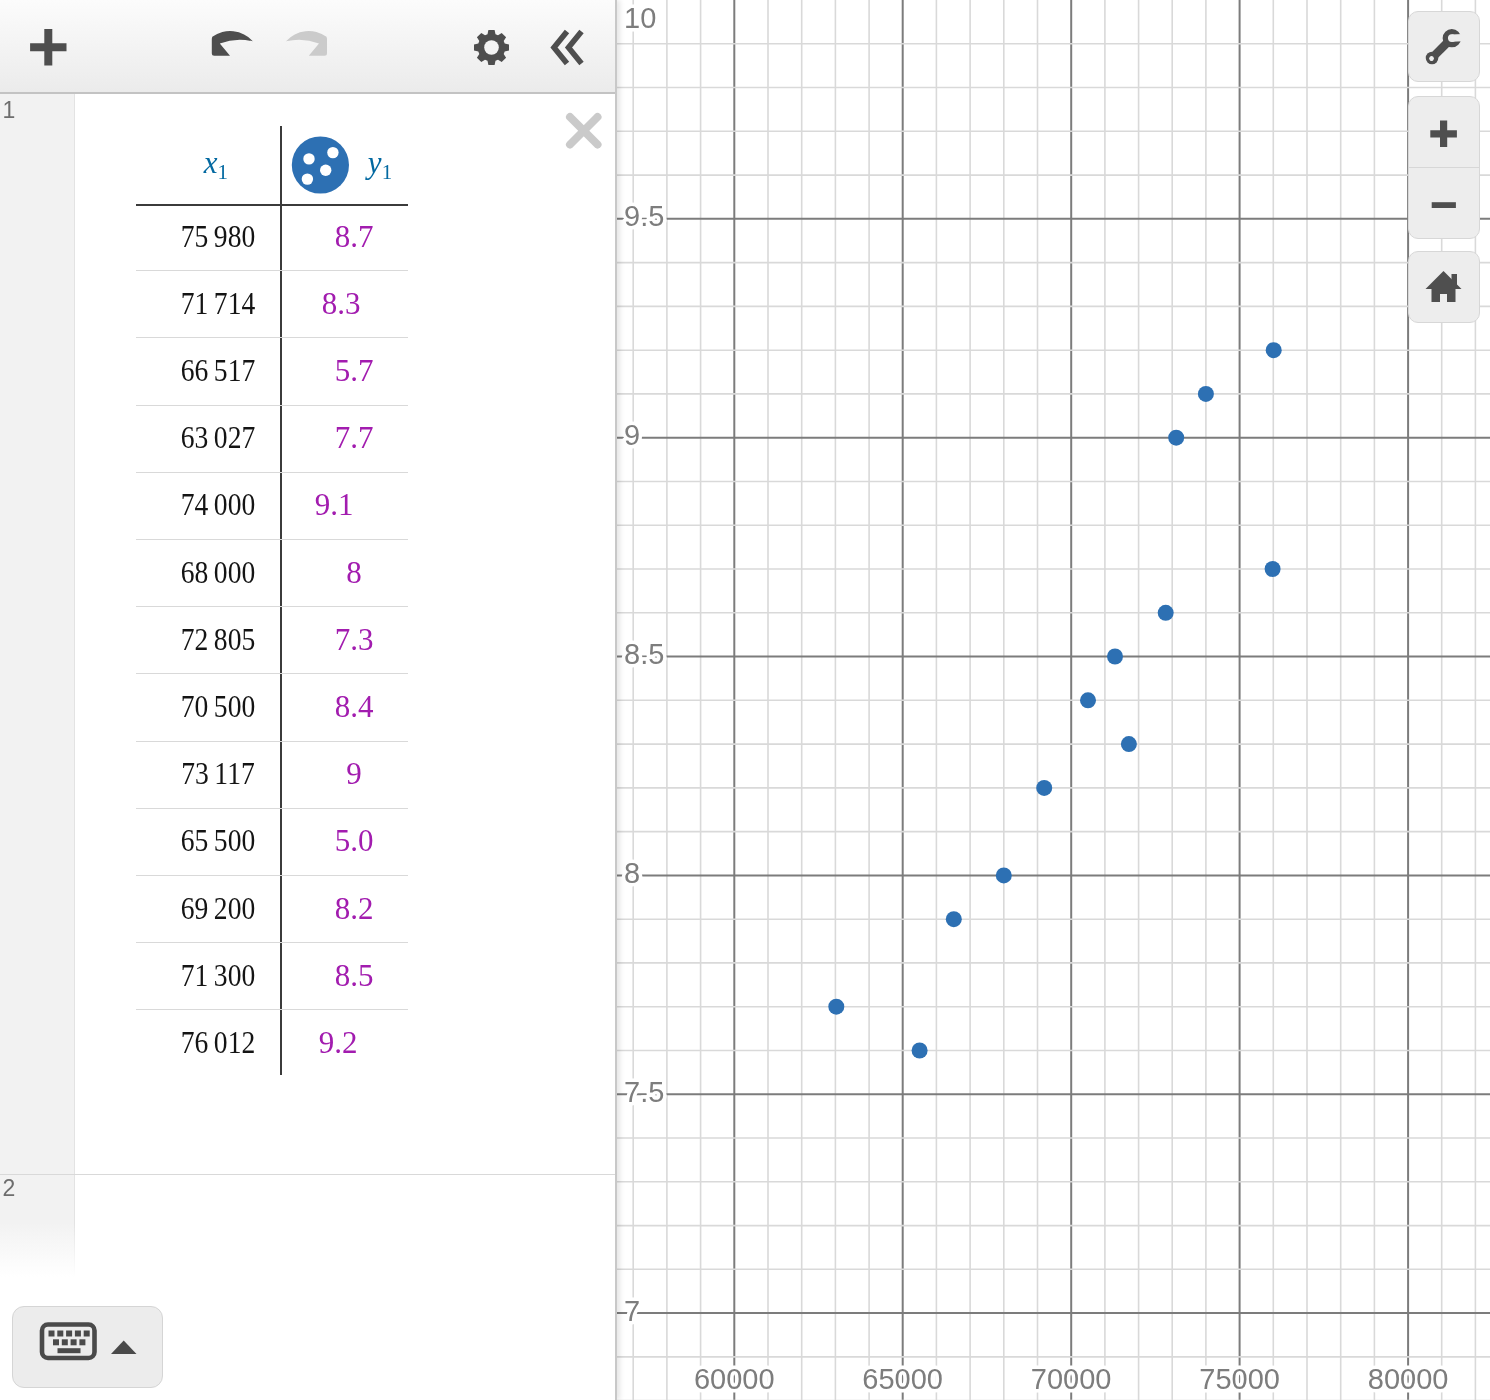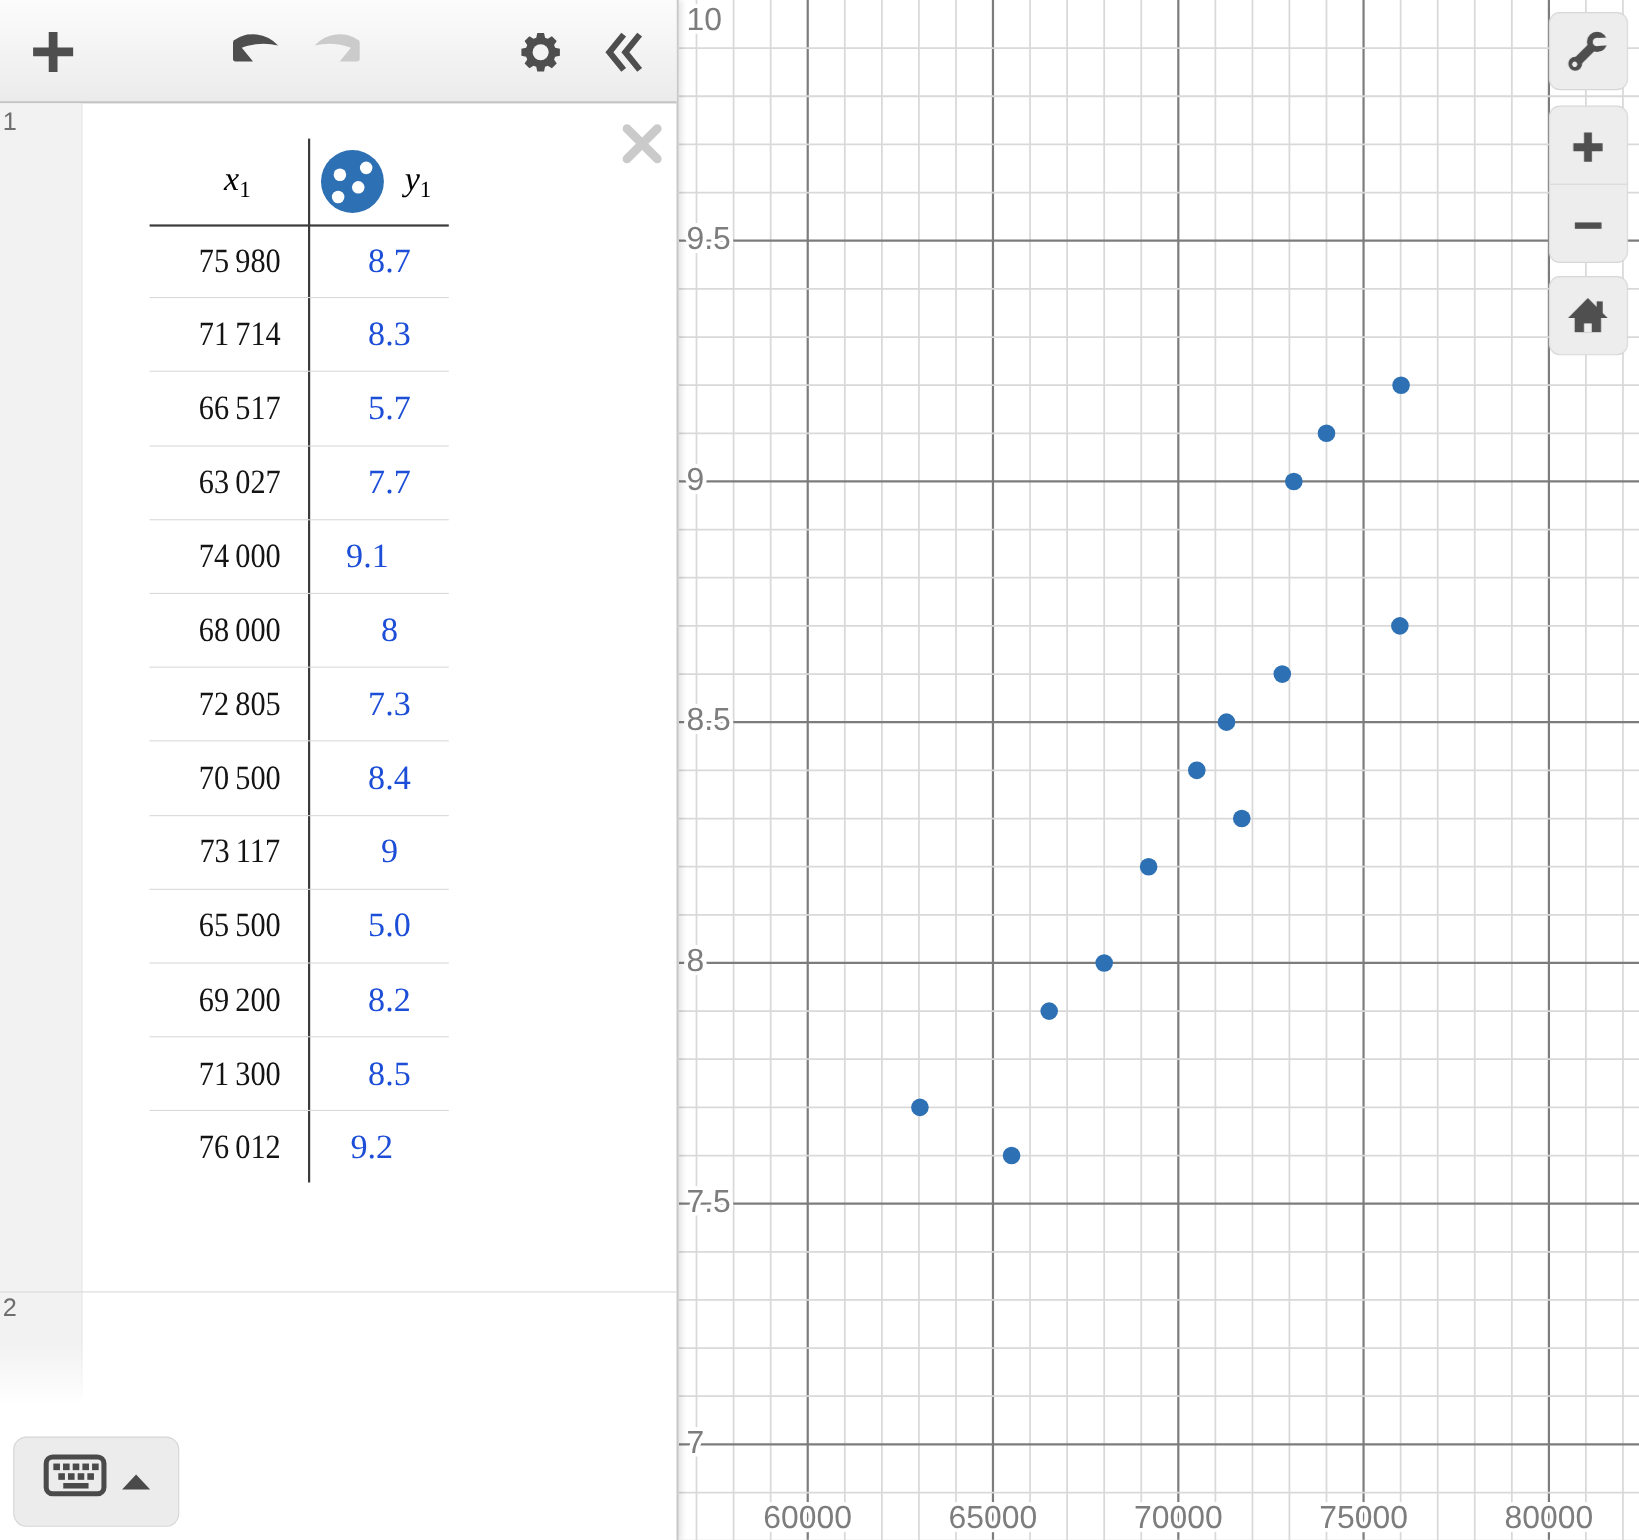--- a/index.html
+++ b/index.html
@@ -1,18 +1,18 @@
 <!DOCTYPE html>
 <html><head><meta charset="utf-8">
 <style>
   html,body{margin:0;padding:0;width:1490px;height:1400px;overflow:hidden;background:#fff;font-family:"Liberation Sans",sans-serif}
   text.al{font-family:"Liberation Sans",sans-serif;font-size:29px;fill:#7d7d7d;stroke:#fff;stroke-width:7px;paint-order:stroke;stroke-linejoin:round}
-  .num{position:absolute;transform:translate(-50%,-50%);font-family:"Liberation Serif",serif;font-size:31px;color:#1d4ed8;white-space:nowrap}
+  .num{position:absolute;transform:translate(-50%,-50%);font-family:"Liberation Serif",serif;font-size:31px;color:#a21caf;white-space:nowrap}
   .numx{position:absolute;transform:translate(-50%,-50%) scaleX(.89);font-family:"Liberation Serif",serif;font-size:31px;color:#141414;white-space:nowrap}
-  .hdr{position:absolute;transform:translate(-50%,-50%);font-family:"Liberation Serif",serif;font-size:31px;font-style:italic;color:#000000;white-space:nowrap}
+  .hdr{position:absolute;transform:translate(-50%,-50%);font-family:"Liberation Serif",serif;font-size:31px;font-style:italic;color:#0369a1;white-space:nowrap}
   .sub{font-size:21px;font-style:normal;vertical-align:-6px}
 </style></head>
 <body>
 <svg style="position:absolute;left:0;top:0;transform:translateZ(0)" width="1490" height="1400" viewBox="0 0 1490 1400">
 <line x1="633.2" y1="0" x2="633.2" y2="1400" stroke="#d9d9d9" stroke-width="1.6"></line>
     <line x1="666.9" y1="0" x2="666.9" y2="1400" stroke="#d9d9d9" stroke-width="1.6"></line>
     <line x1="700.6" y1="0" x2="700.6" y2="1400" stroke="#d9d9d9" stroke-width="1.6"></line>
     <line x1="734.3" y1="0" x2="734.3" y2="1400" stroke="#7c7c7c" stroke-width="2"></line>
     <line x1="768.0" y1="0" x2="768.0" y2="1400" stroke="#d9d9d9" stroke-width="1.6"></line>
     <line x1="801.7" y1="0" x2="801.7" y2="1400" stroke="#d9d9d9" stroke-width="1.6"></line>
@@ -131,21 +131,21 @@
     <div style="position:absolute;left:136px;top:606.1px;width:272px;height:1px;background:#d9d9d9"></div>
     <div style="position:absolute;left:136px;top:673.3px;width:272px;height:1px;background:#d9d9d9"></div>
     <div style="position:absolute;left:136px;top:740.5px;width:272px;height:1px;background:#d9d9d9"></div>
     <div style="position:absolute;left:136px;top:807.7px;width:272px;height:1px;background:#d9d9d9"></div>
     <div style="position:absolute;left:136px;top:874.9px;width:272px;height:1px;background:#d9d9d9"></div>
     <div style="position:absolute;left:136px;top:942.1px;width:272px;height:1px;background:#d9d9d9"></div>
     <div style="position:absolute;left:136px;top:1009.3px;width:272px;height:1px;background:#d9d9d9"></div>
     <div class="numx" style="left:217.6px;top:236.5px">75 980</div>
     <div class="num" style="left:354px;top:236.5px">8.7</div>
     <div class="numx" style="left:217.6px;top:303.7px">71 714</div>
-    <div class="num" style="left:354px;top:303.7px">8.3</div>
+    <div class="num" style="left:341px;top:303.7px">8.3</div>
     <div class="numx" style="left:217.6px;top:370.9px">66 517</div>
     <div class="num" style="left:354px;top:370.9px">5.7</div>
     <div class="numx" style="left:217.6px;top:438.1px">63 027</div>
     <div class="num" style="left:354px;top:438.1px">7.7</div>
     <div class="numx" style="left:217.6px;top:505.3px">74 000</div>
     <div class="num" style="left:334px;top:505.3px">9.1</div>
     <div class="numx" style="left:217.6px;top:572.5px">68 000</div>
     <div class="num" style="left:354px;top:572.5px">8</div>
     <div class="numx" style="left:217.6px;top:639.7px">72 805</div>
     <div class="num" style="left:354px;top:639.7px">7.3</div>

